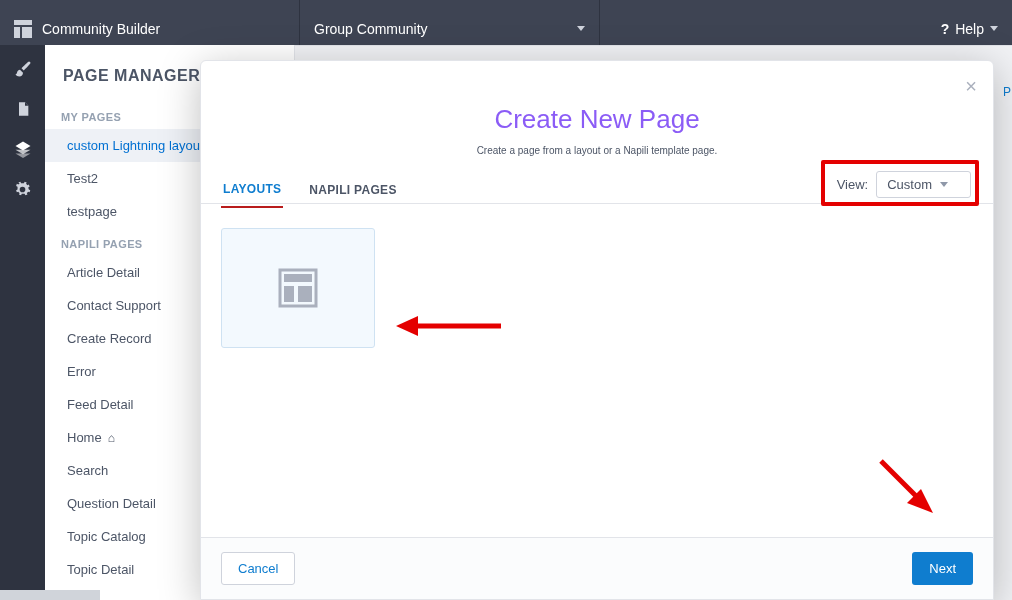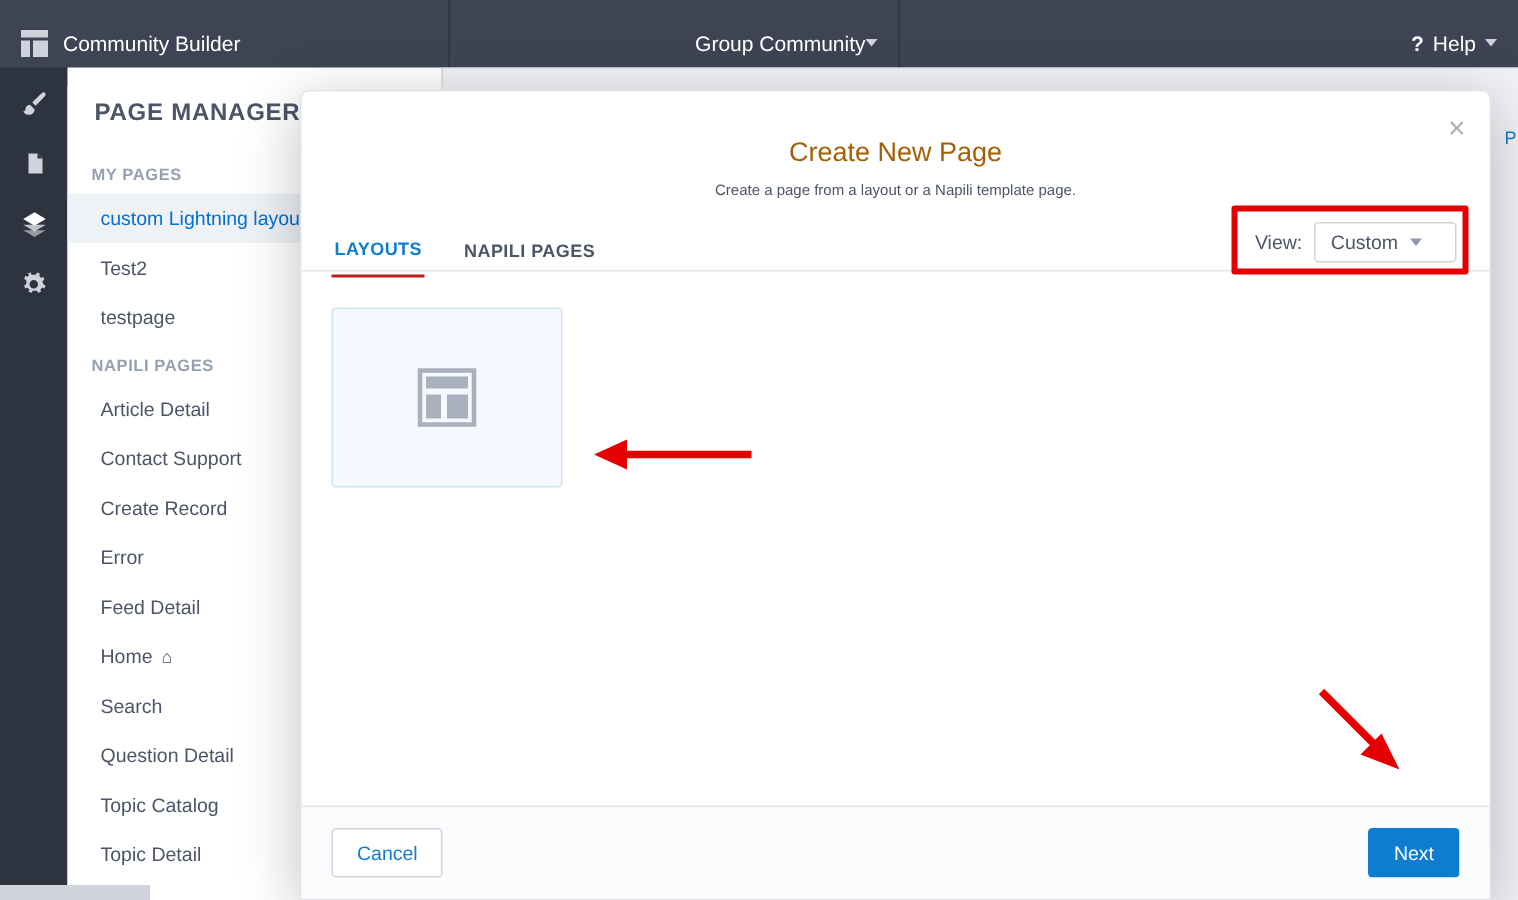--- a/index.html
+++ b/index.html
@@ -1,21 +1,21 @@
 <!DOCTYPE html>
 <html><head>
 <meta charset="utf-8">
 <style>
 * { box-sizing: border-box; margin: 0; padding: 0; }
 body { font-family: "Salesforce Sans", Arial, sans-serif; font-size: 13px; background: #f9f9fa; width: 1012px; height: 600px; overflow: hidden; position: relative; }
 
 
 .topbar { height: 57px; background: #3e4453; color: #fff; display: flex; align-items: stretch; }
 .topbar-left { display:flex; align-items:center; padding:0 14px; font-size:14px; font-weight:500; gap:10px; border-right:1px solid #2e3340; width:300px;}
-.topbar-mid { display:flex; align-items:center; padding:0 14px; font-size:14px; width:300px; border-right:1px solid #2e3340; justify-content:flex-end;}
+.topbar-mid { display:flex; align-items:center; padding:0 14px; font-size:14px; width:300px; border-right:1px solid #2e3340; justify-content:space-between;}
 .topbar-right { flex:1; display:flex; align-items:center; justify-content:flex-end; padding:0 14px; gap:6px; font-size:14px;}
 .triangle-down { width:0; height:0; border-left:4px solid transparent; border-right:4px solid transparent; border-top:5px solid #cfd3dc; display:inline-block;}
 .app-icon svg { display:block; }
 
 
 .leftrail { position:absolute; top:45px; left:0; width:45px; bottom:0; background:#2e3340; display:flex; flex-direction:column; align-items:center; padding-top:14px; gap:20px;}
 .leftrail .icon { color:#cfd3dc; display:flex; align-items:center; justify-content:center; width:20px; height:20px;}
 .leftrail .icon.active { color:#fff; }
 
 
@@ -28,21 +28,21 @@
 .home-glyph { font-size:12px; }
 
 
 .main-area { position:absolute; top:45px; left:295px; right:0; bottom:0; background:#f1f2f5; border-top:1px solid #e2e4e9;}
 .p-tab { position:absolute; top:85px; right:1px; color:#0f7dcf; font-size:12px;}
 
 
 .modal { position:absolute; top:60px; left:200px; right:18px; bottom:0; background:#fff; border-radius:6px 6px 0 0; box-shadow:0 8px 40px rgba(0,0,0,0.25); display:flex; flex-direction:column; overflow:hidden; border:1px solid #e2e4e9;}
 .modal-close { position:absolute; top:14px; right:16px; color:#aab0bd; font-size:20px; cursor:pointer; }
 .modal-header { text-align:center; padding:30px 20px 8px 20px; }
-.modal-title { font-size:18px; font-weight:300; color:#a16207; margin-bottom:10px;}
+.modal-title { font-size:26px; font-weight:300; color:#8b5cf6; margin-bottom:10px;margin-top:13px;}
 .modal-subtitle { font-size:10px; color:#4c5566; }
 .modal-tabs-row { display:flex; align-items:center; padding:12px 20px 0 20px; border-bottom:1px solid #e2e4e9; height:40px; position:relative;}
 .modal-tab { font-size:12px; font-weight:600; letter-spacing:0.3px; color:#4c5566; padding:10px 2px 10px 2px; cursor:pointer; margin-right:24px;}
 .modal-tab.active { color:#0f7dcf; border-bottom:2px solid #b91c1c; margin-bottom:-1px;}
 .view-group { position:absolute; right:22px; top:0; display:flex; align-items:center; gap:8px; height:40px;}
 .view-label { font-size:13px; color:#4c5566; }
 .view-select { border:1px solid #cfd3dc; border-radius:3px; padding:5px 22px 5px 10px; font-size:13px; color:#4c5566; background:#fff; position:relative; display:flex; align-items:center; gap:8px; cursor:pointer;}
 .view-select .triangle-down { border-top-color:#8f98a9; }
 .view-highlight { position:absolute; right:14px; top:-4px; border:4px solid #e40000; width:158px; height:46px; border-radius:2px; pointer-events:none;}
 

